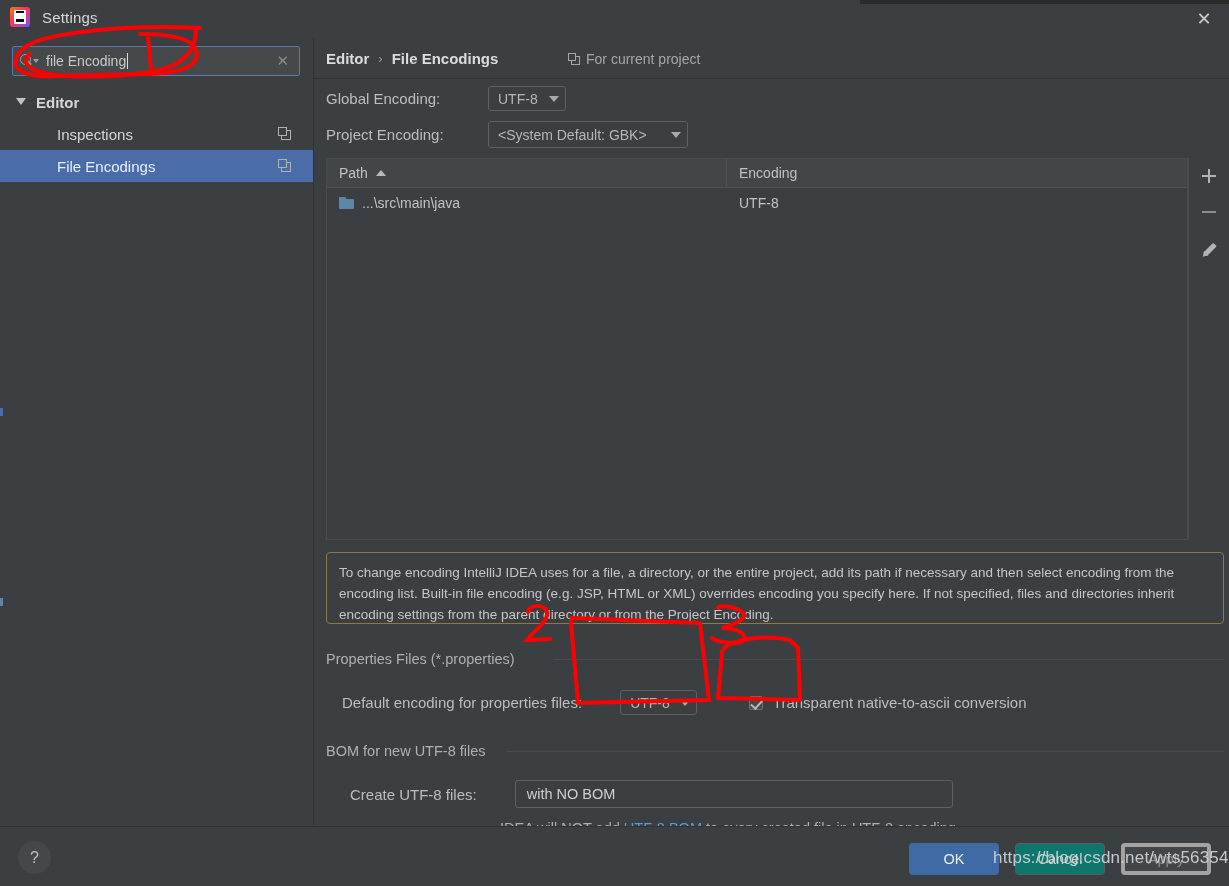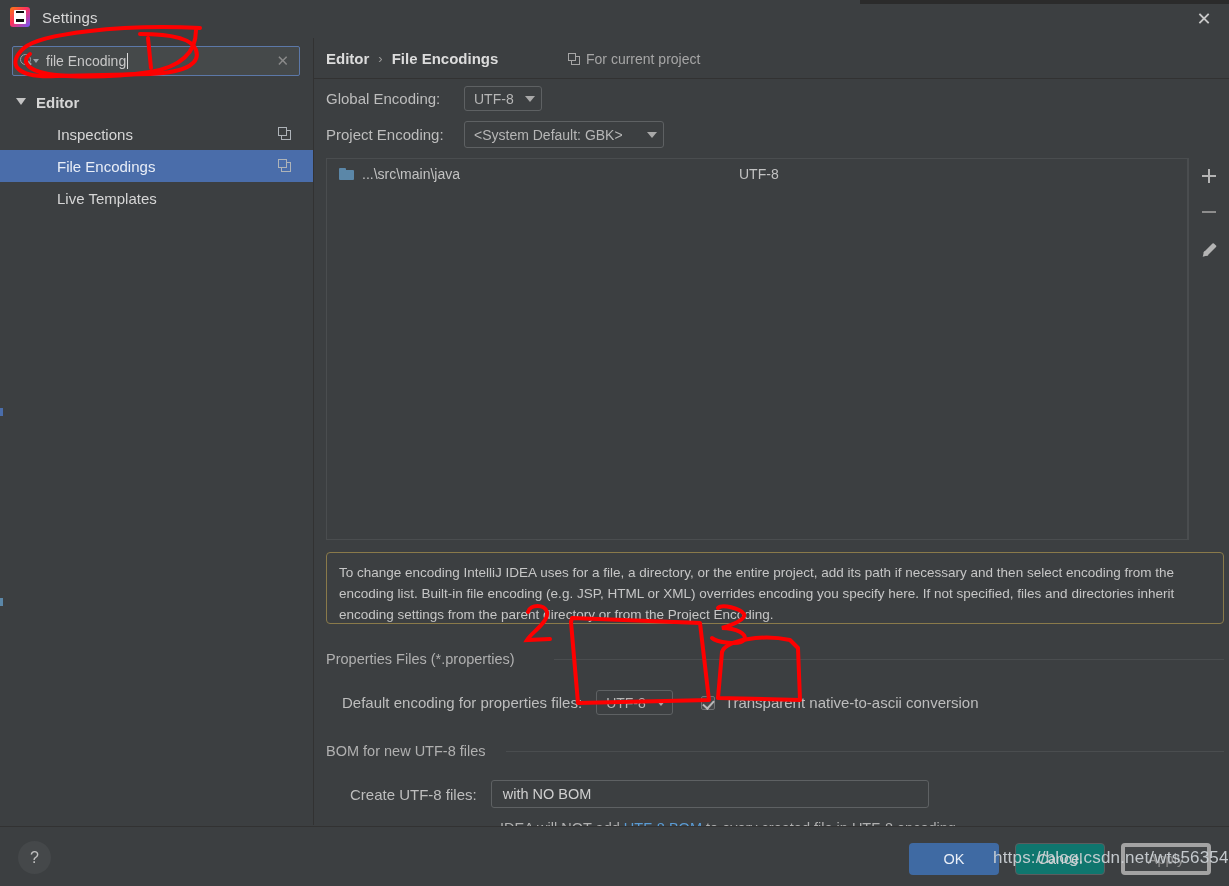--- a/index.html
+++ b/index.html
@@ -153,21 +153,21 @@
     position: absolute; left: 0; top: 0; width: 8px; height: 8px;
     border: 1.3px solid #a6a6a6; box-sizing: border-box; background: #3c3f41;
   }
   .hr-top {
     position: absolute; left: 0; top: 40px; width: 915px; height: 1px;
     background: #323232;
   }
 
   .field-row {
     position: absolute; display: flex; align-items: center;
-    font-size: 15px; color: #bdbdbd;
+    font-size: 15px; color: #bdbdbd; gap: 24px;
   }
   .field-label { white-space: nowrap; }
   .combo {
     display: inline-flex; align-items: center; justify-content: space-between;
     background: #3c3f41; border: 1px solid #5e6163; border-radius: 3px;
     height: 25px; box-sizing: border-box; padding: 0 6px 0 9px;
     color: #b6b6b6; font-size: 14px; gap: 10px;
   }
   .combo .arrow {
     width: 0; height: 0; border-left: 5px solid transparent;
@@ -366,23 +366,20 @@
       </div>
 
       <div class="tree-row selected">
         <span class="label" style="margin-left:57px">File Encodings</span>
         <span class="copy-icon">
             <span class="b"></span>
             <span class="a"></span>
           </span>
       </div>
 
-      <div class="tree-row">
-        <span class="label" style="margin-left:57px">Live Templates</span>
-      </div>
     </div>
   </div>
 
   <div class="content">
 
     <div class="breadcrumb">
       <b>Editor</b>
       <span class="bc-sep">›</span>
       <b>File Encodings</b>
     </div>
@@ -407,20 +404,29 @@
 
     <div class="field-row" style="left:12px; top:83px;">
       <span class="field-label" style="width:138px">Project Encoding:</span>
       <span class="combo" style="min-width:200px; height:27px">
         <span>&lt;System Default: GBK&gt;</span>
         <span class="arrow"></span>
       </span>
     </div>
 
     <div class="table">
+      <div class="thead">
+        <div class="th path">
+          <span>Path</span>
+            <span class="sort-asc"></span>
+        </div>
+        <div class="th">
+          <span>Encoding</span>
+        </div>
+      </div>
       <div class="trow">
         <div class="tcell path">
           <span class="folder-icon">
               <span class="tab"></span>
               <span class="body"></span>
             </span>
           <span>...\src\main\java</span>
         </div>
         <div class="tcell">
           <span>UTF-8</span>

